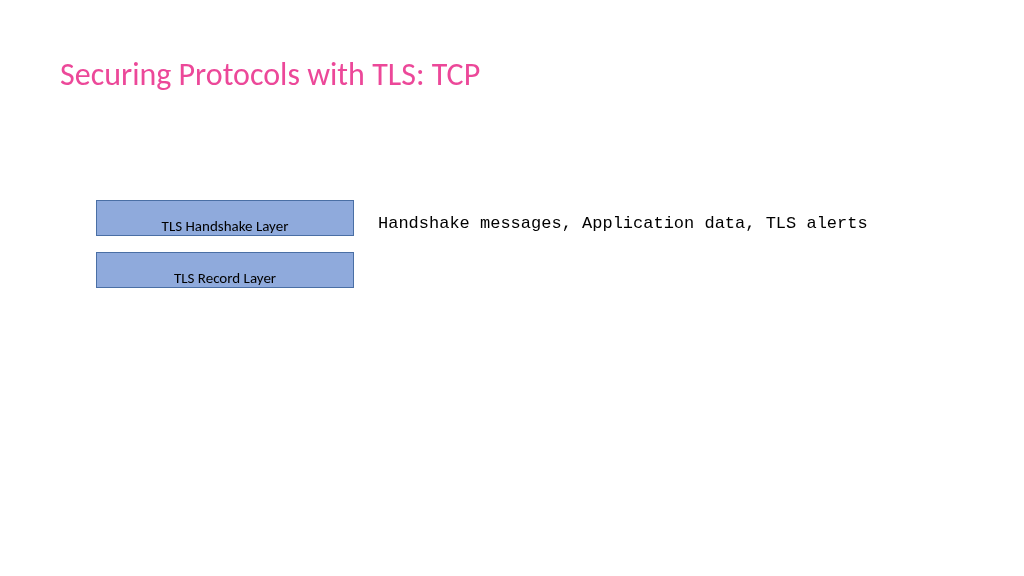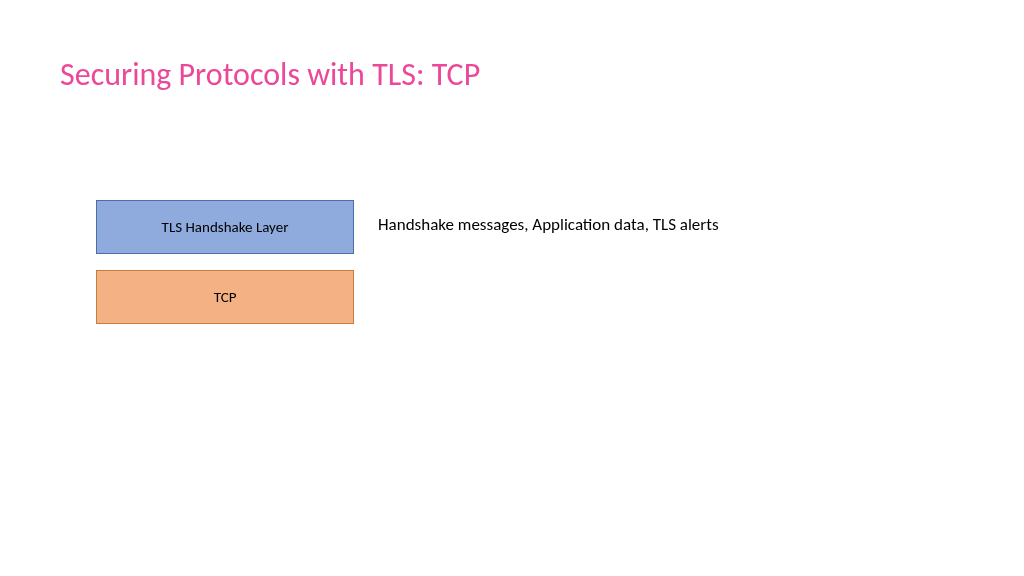--- a/index.html
+++ b/index.html
@@ -24,23 +24,23 @@
       color: #ec4899;
     }
     .stack {
       position: absolute;
       top: 200px;
       left: 96px;
       width: 258px;
     }
     .layer-box {
       width: 258px;
-      height: 54px;
+      height: 36px;
       display: flex;
-      align-items: center;
+      align-items: flex-end;
       justify-content: center;
       font-size: 15px;
       color: #000000;
       border: 1px solid;
       margin-bottom: 16px;
     }
     .layer-box:last-child {
       margin-bottom: 0;
     }
     .layer-blue {
@@ -50,29 +50,30 @@
     .layer-orange {
       background: #f4b183;
       border-color: #c77d3d;
     }
     .annotation {
       position: absolute;
       top: 214px;
       left: 378px;
       font-size: 17px;
       color: #000000;
+      font-family: Liberation Mono, monospace;
     }
   </style>
 </head>
 <body>
 
 <h1 class="slide-title">Securing Protocols with TLS: TCP</h1>
 
 <div class="stack">
   <div class="layer-box layer-blue">
     <span>TLS Handshake Layer</span>
   </div>
-  <div class="layer-box layer-orange">
-    <span>TCP</span>
+  <div class="layer-box layer-blue">
+    <span>TLS Record Layer</span>
   </div>
 </div>
 
 <div class="annotation">Handshake messages, Application data, TLS alerts</div>
 
 </body></html>

